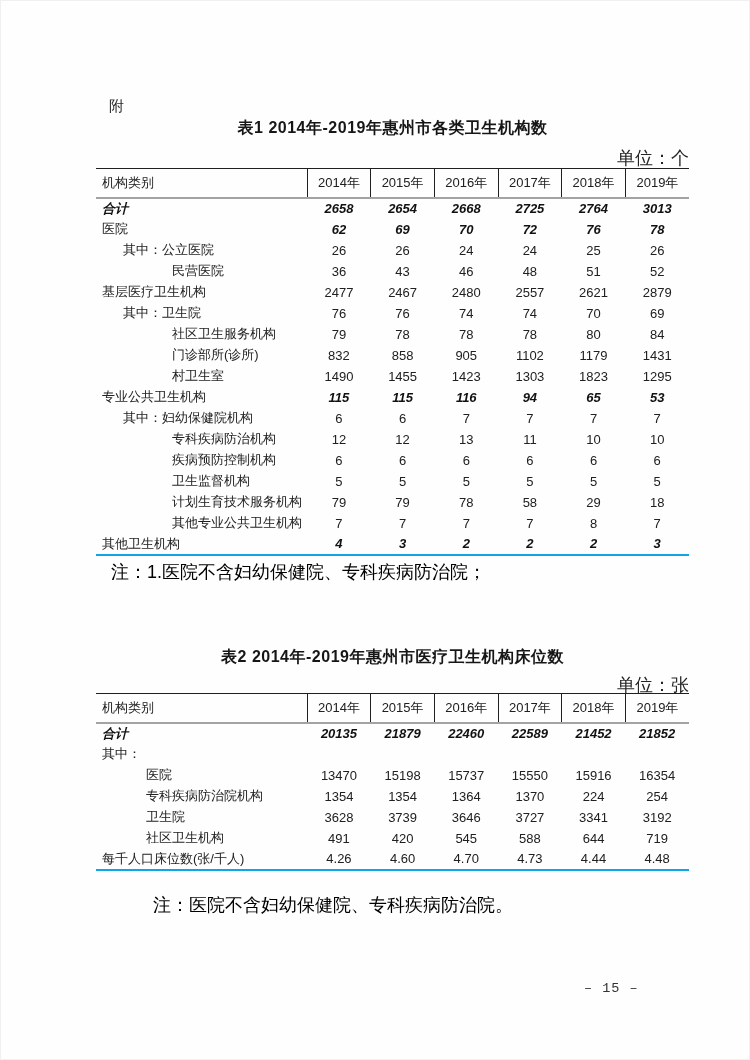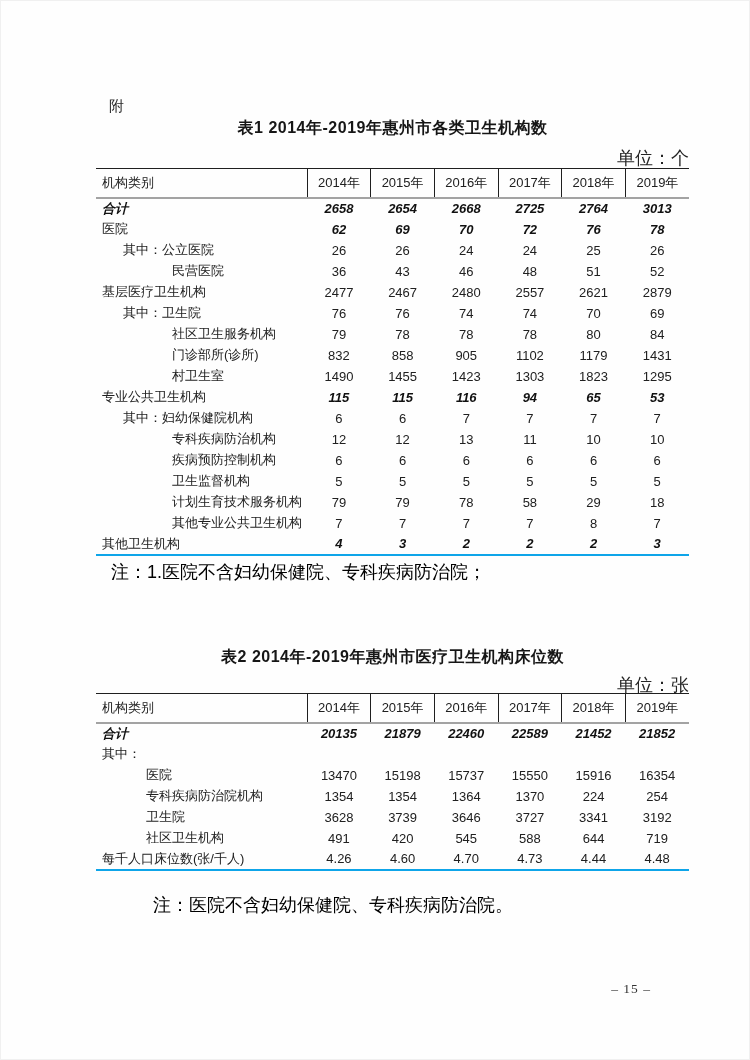--- a/index.html
+++ b/index.html
@@ -60,22 +60,22 @@
   #table2 .ind2 { padding-left:50px; }
   .notes {
     position:absolute; left:110px; width:570px;
     font-size:18px; color:#000000; line-height:25px;
   }
   #t1-notes { top:559px; }
   #t1-notes .note-line-2 { padding-left:21px; }
   #t2-notes { top:892px; left:112px;margin-left:40px; }
   .page-number {
     position:absolute; left:583px; top:980px; width:94px;
-    text-align:center;
-    font-family:Liberation Serif, serif;
+    text-align:left;
+    font-family:Liberation Mono, monospace;
     font-size:13.5px; color:#333; letter-spacing:1px;
   }
 </style>
 </head>
 <body>
 
 <div class="page">
 
   <div class="appendix">附</div>
 

